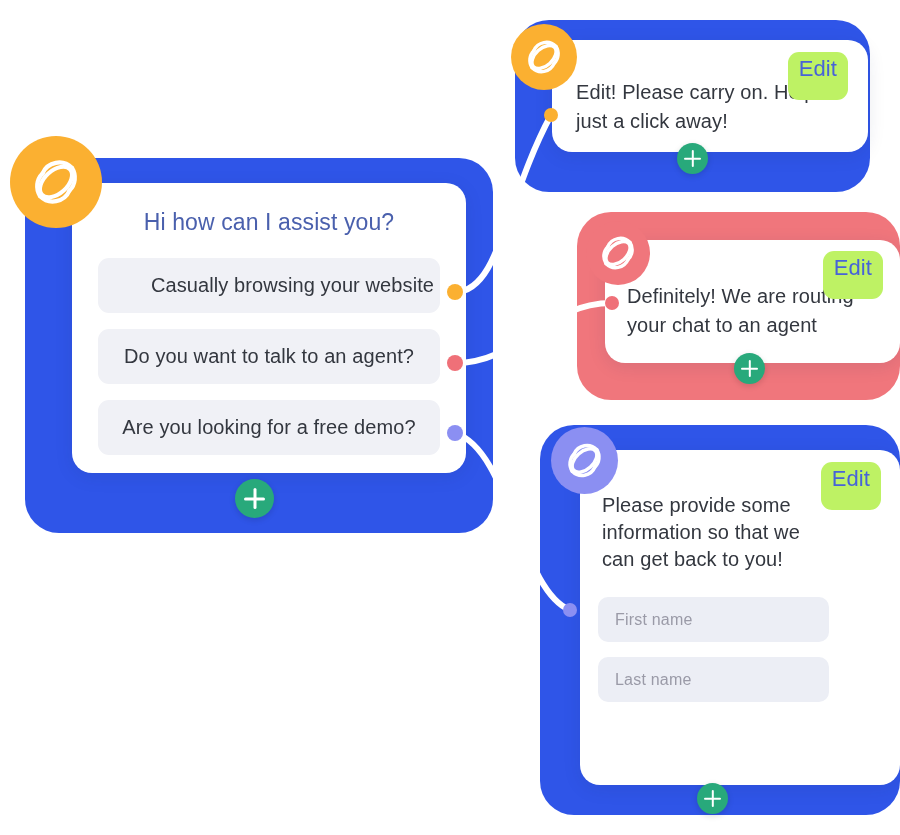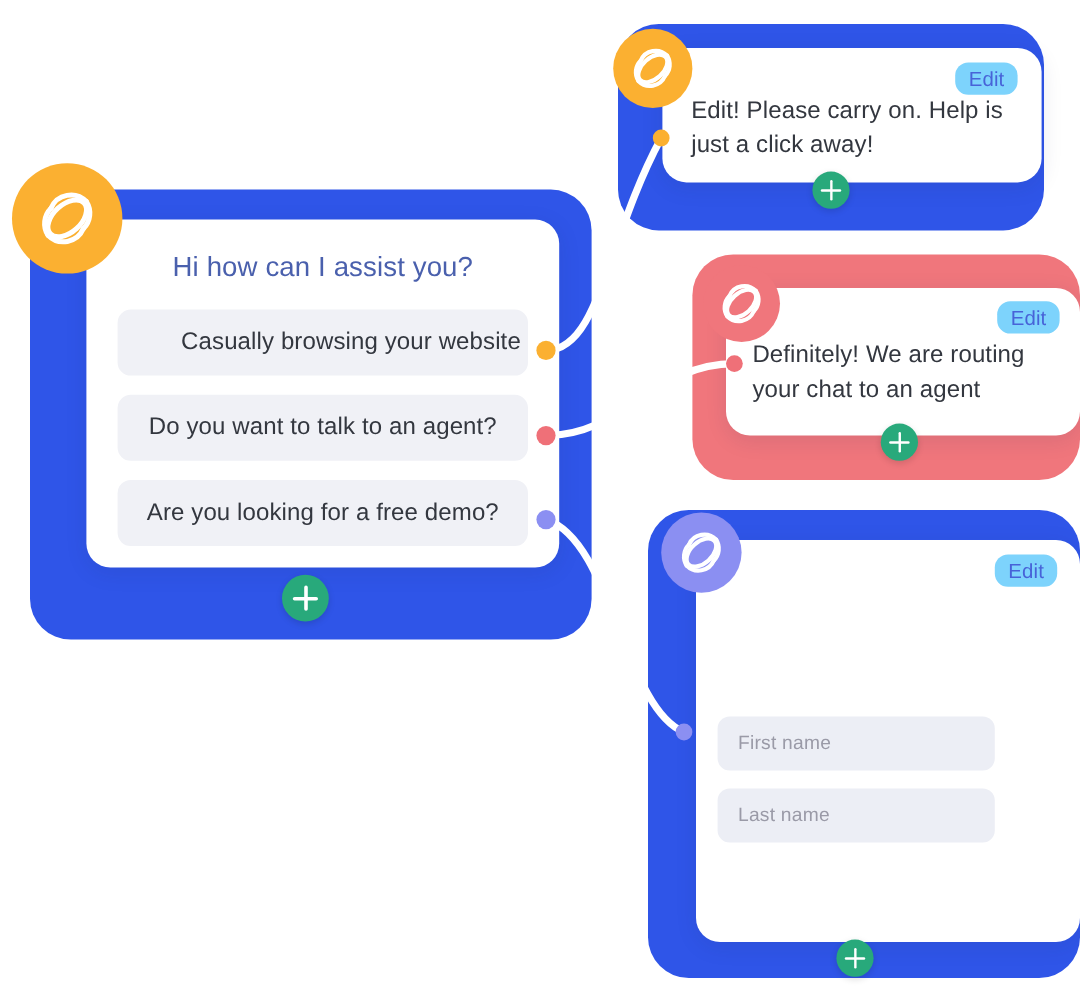--- a/index.html
+++ b/index.html
@@ -33,26 +33,26 @@
     z-index:7;
   }
   .avatar.orange{background:#fbb031;}
   .avatar.pink{background:#f0767c;}
   .avatar.violet{background:#8b8ff2;}
   .avatar svg{display:block;}
 
   
   .edit-badge{
     position:absolute;
-    background:#7dd3fc;
+    background:#bef264;
     color:#4763d8;
     border-radius:11px;
-    font-size:17px;
+    font-size:22px;
     line-height:1;
-    padding:6px 11px 4px;
+    padding:6px 11px 20px;
     letter-spacing:.1px;
     z-index:6;
   }
 
   
   .plus-btn{
     position:absolute;
     width:31px;height:31px;border-radius:50%;
     background:#28a97b;
     z-index:8;
@@ -207,20 +207,21 @@
   </div>
 
   <div class="plus-btn" style="left:734px;top:353px;"></div>
 
   <div class="dot red" style="left:605px;top:296px;width:14px;height:14px;"></div>
 
   <div class="frame blue" id="n3-frame"></div>
 
   <div class="card" id="n3-card">
     <div class="edit-badge" id="n3-edit">Edit</div>
+    <div class="msg" id="n3-msg">Please provide some information so that we can get back to you!</div>
 
     <div class="field" id="f0">First name</div>
     <div class="field" id="f1">Last name</div>
   </div>
 
   <div class="avatar violet" style="left:551px;top:427px;width:67px;height:67px;">
     <svg width="43" height="43" viewBox="0 0 56 56">
       <g fill="none" stroke="#ffffff" stroke-width="4.6" stroke-linecap="round">
         <path d="M14.5 19.5 A 18 18 0 0 1 44 14"></path>
         <path d="M44 14 A 18 18 0 0 1 41.5 36.5"></path>

